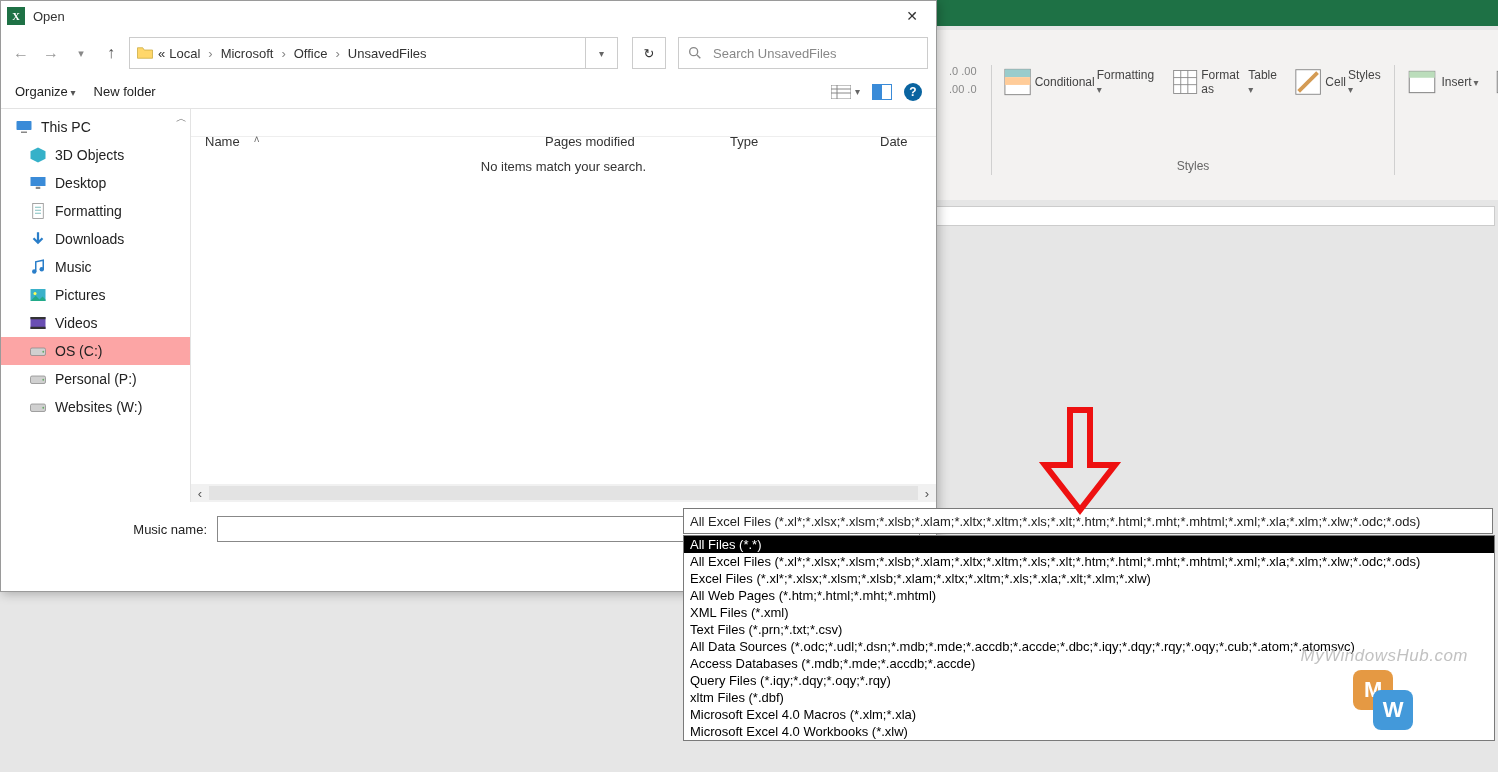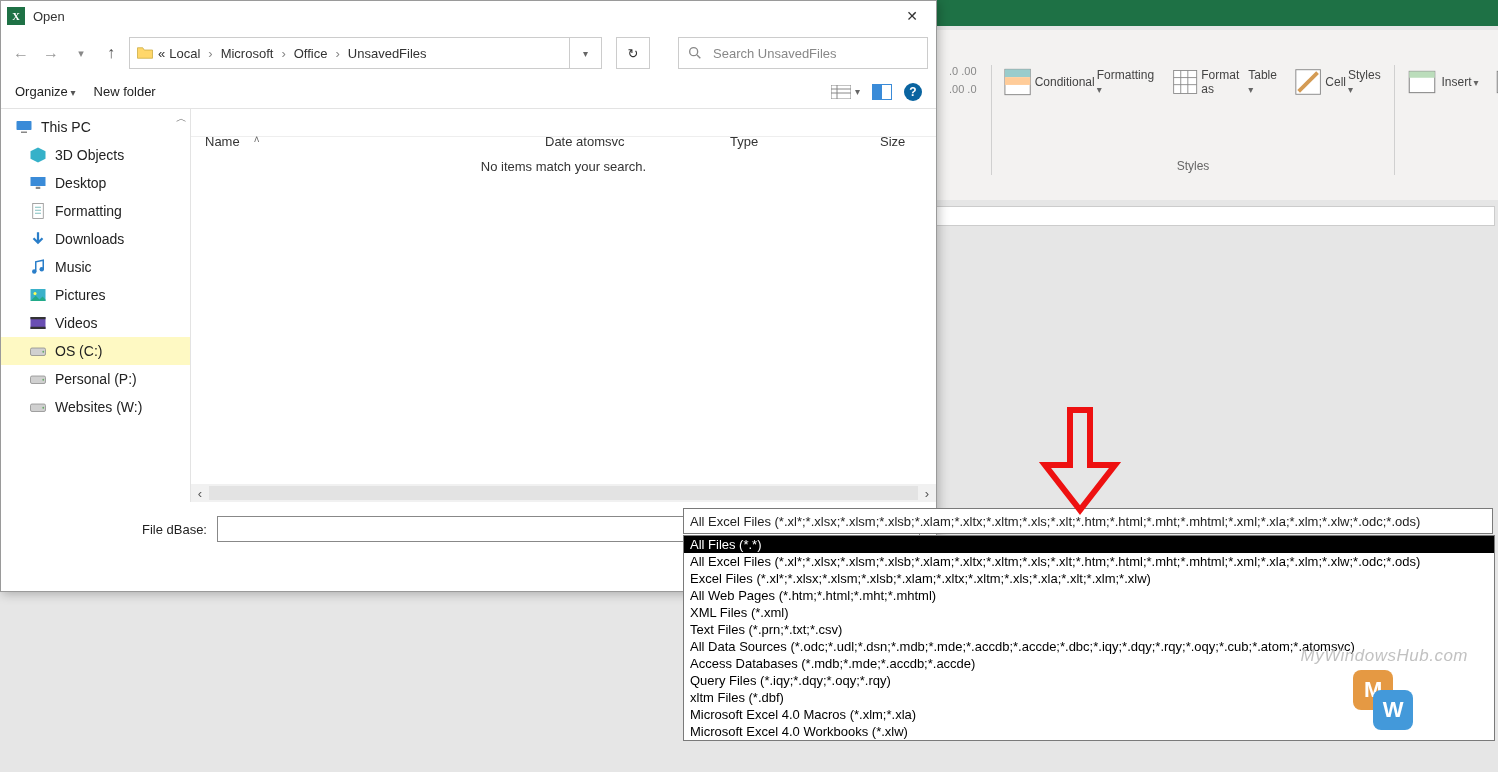--- a/index.html
+++ b/index.html
@@ -92,21 +92,21 @@
   .crumbs .sep { color:#888; padding:0 4px; }
   .crumbs-drop {
     width:32px; height:32px; border:1px solid #ccc; border-left:none;
     display:flex; align-items:center; justify-content:center; color:#555;
   }
   .refresh {
     width:34px; height:32px; border:1px solid #ccc; margin-left:8px;
     display:flex; align-items:center; justify-content:center; color:#333;
   }
   .searchbox {
-    flex:0 0 250px; height:32px; border:1px solid #ccc; margin-left:22px;
+    flex:0 0 250px; height:32px; border:1px solid #ccc; margin-left:6px;
     display:flex; align-items:center; padding:0 8px; color:#888; gap:10px;
   }
   .searchbox svg{width:16px;height:16px;}
 
   .toolbar {
     height:34px; display:flex; align-items:center; padding:0 14px;
     border-bottom:1px solid #e3e3e3; gap:18px;
     color:#222;
   }
   .toolbar .spacer{flex:1;}
@@ -123,21 +123,21 @@
     overflow-y:auto;
     padding:4px 0;
     position:relative;
   }
   .tree-item {
     display:flex; align-items:center; gap:8px;
     padding:5px 6px 5px 28px;
     font-size:14px; color:#222;
     white-space:nowrap;
   }
-  .tree-item.selected{ background:#fef9c3; }
+  .tree-item.selected{ background:#fca5a5; }
   .tree-item.top{ padding-left:14px; font-weight:400;}
   .tree-scroll-cue{
     position:absolute; right:2px; top:2px; width:12px; color:#666; font-size:11px;
   }
 
   .filepane {
     flex:1; display:flex; flex-direction:column; position:relative;
   }
   .columns {
     display:flex; align-items:center;
@@ -478,36 +478,36 @@
           </span>
           <span>Websites (W:)</span>
         </div>
       </div>
     <div class="filepane">
       <div class="columns">
         <div class="col name">
             <span>Name</span> 
             <span class="chev">˄</span>
           </div>
-        <div class="col date">Date atomsvc</div>
+        <div class="col date">Pages modified</div>
         <div class="col type">Type</div>
-        <div class="col size">Size</div>
+        <div class="col size">Date</div>
       </div>
       <div class="empty-msg">No items match your search.</div>
       <div class="hscroll">
         <div class="arrow">‹</div>
         <div class="track"></div>
         <div class="arrow">›</div>
       </div>
     </div>
   </div>
 
   <div class="footer">
     <div class="filename-row">
-      <label>File dBase:</label>
+      <label>Music name:</label>
       <div class="filename-input">
         <span></span>
         <span class="dd">▾</span>
       </div>
     </div>
     <div class="tools-row">
       <div class="tools-btn">
           <span>Tools</span>
           <span class="chev">▼</span>
         </div>

